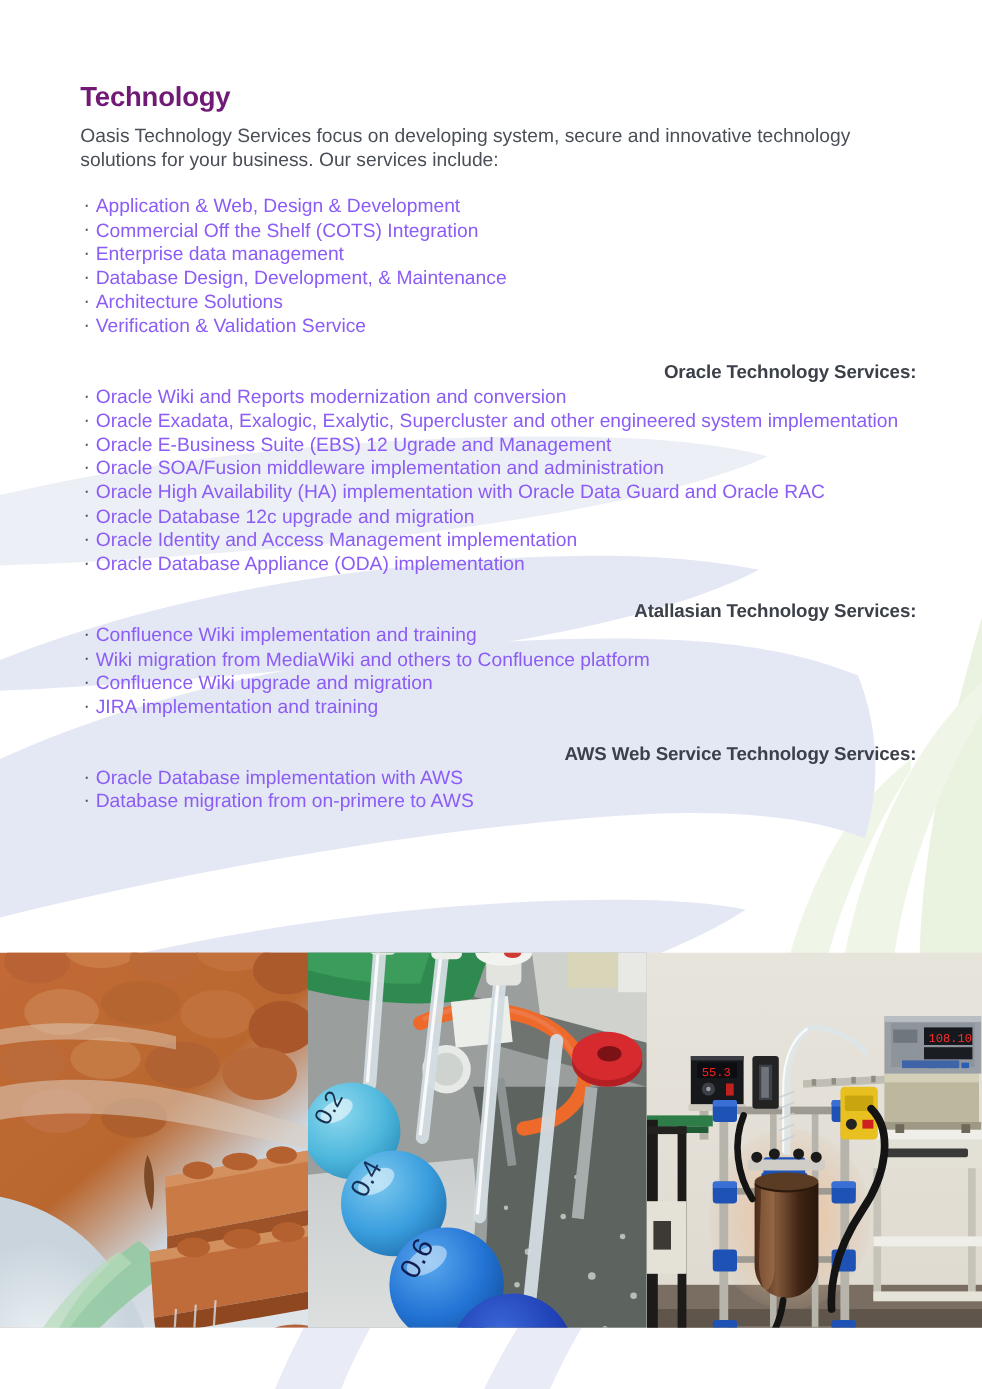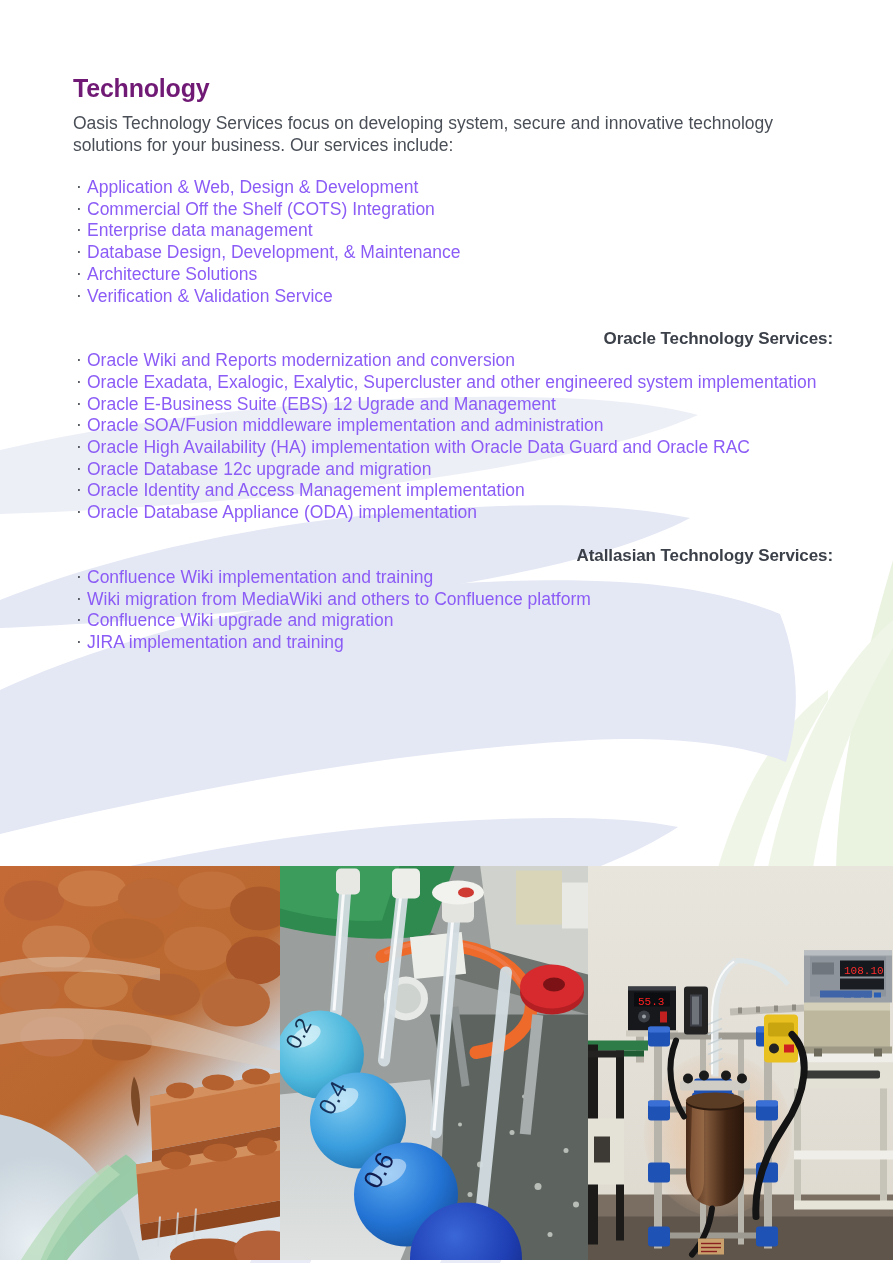--- a/index.html
+++ b/index.html
@@ -113,21 +113,21 @@
     top: 866px;
     width: 893px;
     height: 397px;
     display: flex;
     z-index: 3;
     overflow: hidden;
   }
   .photo {
     position: relative;
     overflow: hidden;
-    height: 394px;
+    height: 341px;
   }
   .photo-1 { width: 280px; }
   .photo-2 { width: 308px; }
   .photo-3 { width: 305px; }
 
   .photo svg { display: block; width: 100%; height: 100%; }
 </style>
 </head>
 <body>
 
@@ -200,20 +200,27 @@
       <div class="group">
         <div class="group-heading">Atallasian Technology Services:</div>
         <ul class="svc-list">
           <li>Confluence Wiki implementation and training</li>
           <li>Wiki migration from MediaWiki and others to Confluence platform</li>
           <li>Confluence Wiki upgrade and migration</li>
           <li>JIRA implementation and training</li>
         </ul>
       </div>
 
+      <div class="group">
+        <div class="group-heading">AWS Web Service Technology Services:</div>
+        <ul class="svc-list">
+          <li>Oracle Database implementation with AWS</li>
+          <li>Database migration from on-primere to AWS</li>
+        </ul>
+      </div>
 
     </div>
   </div>
 
   <div class="photo-strip">
 
     <div class="photo photo-1">
       <svg viewBox="0 0 280 397" preserveAspectRatio="xMidYMid slice" xmlns="http://www.w3.org/2000/svg">
         <defs>
           <linearGradient id="p1bg" x1="0" y1="0" x2="0.6" y2="1">

